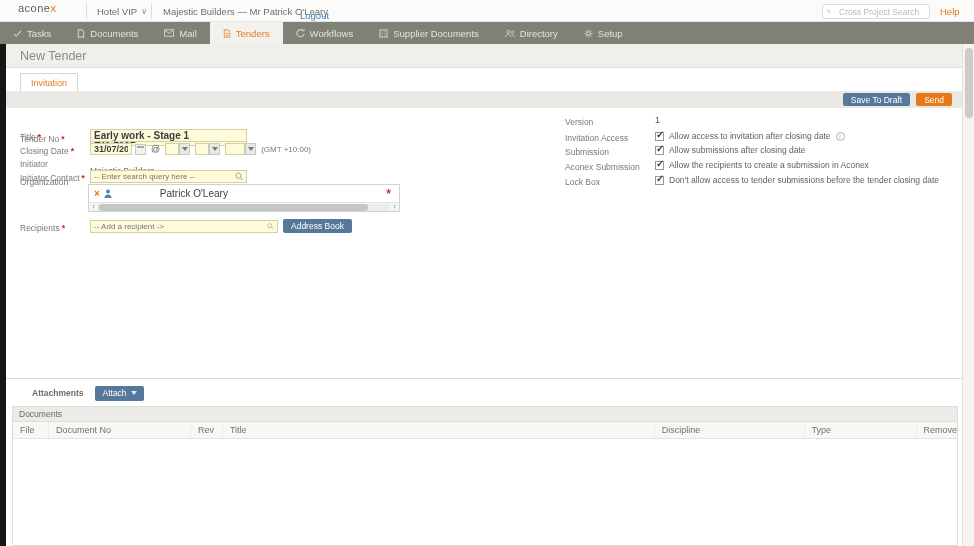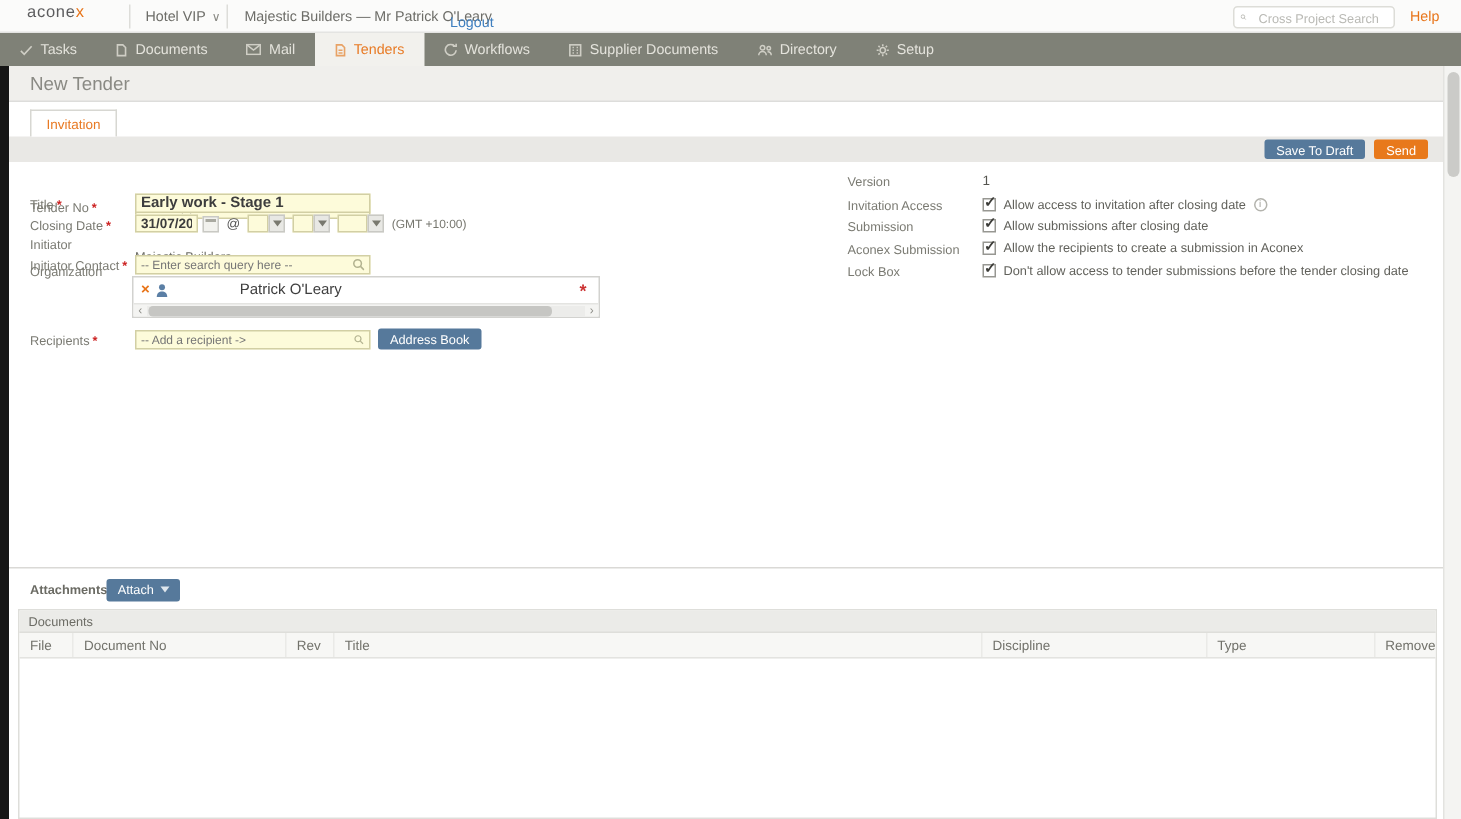--- a/index.html
+++ b/index.html
@@ -65,21 +65,21 @@
   .xdel { color:#e8751a; font-size:10px; font-weight:bold; cursor:pointer; line-height:1; }
   .selname { font-size:10px; color:#3e3e3e; flex:1;padding-left:44px; }
   .redstar { color:#cc3333; font-size:12px; font-weight:bold; margin-right:3px; cursor:pointer; line-height:8px; }
   .hscroll { display:flex; align-items:center; height:9px; background:#f4f4f2; border-top:1px solid #e4e4e1; }
   .hs-arrow { width:9px; font-size:8px; color:#8d8d88; text-align:center; line-height:8px; cursor:pointer; }
   .hs-track { flex:1; height:7px; background:#ececea; position:relative; }
   .hs-thumb { position:absolute; left:1px; top:0; height:7px; width:92%; background:#c6c6c3; border-radius:3px; cursor:pointer; }
 
   
   .divider { position:absolute; left:6px; top:378px; width:956px; height:1px; background:#dad9d6; }
-  .attachrow { position:absolute; left:20px; top:385px; height:16px; display:flex; align-items:center; gap:0; }
+  .attachrow { position:absolute; left:32px; top:385px; height:16px; display:flex; align-items:center; gap:12px; }
   .attachlabel { font-size:8.5px; font-weight:bold; color:#6b6b64; }
   .btn.attach { height:15px; padding:0 7px; }
   .docpanel { position:absolute; left:12px; top:406px; width:946px; height:140px; border:1px solid #dededa; background:#fff; }
   .docpanel-hd { height:15px; background:#ebebe8; border-bottom:1px solid #dededa; display:flex; align-items:center; padding-left:6px; font-size:8.5px; color:#6b6b64; }
   .dochead { height:17px; background:#f7f7f5; border-bottom:1px solid #e3e3e0; display:flex; align-items:center; font-size:9px; color:#72726b; }
   .dochead .c { padding-left:7px; border-right:1px solid #eaeae7; height:100%; display:flex; align-items:center; }
   .c.file{width:36px;} .c.docno{width:142px;} .c.rev{width:32px;} .c.title{width:432px;} .c.disc{width:150px;} .c.type{width:112px;} .c.remove{flex:1; border-right:none;}
 
   
   .vscroll { position:absolute; right:0; top:44px; width:12px; height:502px; background:#f4f4f2; border-left:1px solid #e3e3e0; }
@@ -248,21 +248,21 @@
       <span class="hs-arrow">‹</span>
       <span class="hs-track">
           <span class="hs-thumb"></span>
         </span>
       <span class="hs-arrow">›</span>
     </div>
   </div>
 
   <div class="frow lcol" style="left:20px; top:217px; width:530px;">
     <div class="flabel-wrap"><span class="flabel">Recipients</span><span class="req">*</span></div>
-    <div class="yinput sinput" style="width:157px;gap:32px;">
+    <div class="yinput sinput" style="width:188px;gap:32px;">
       <input type="text" placeholder="-- Add a recipient -&gt;" style="">
       <svg width="9" height="9" viewBox="0 0 10 10">
           <circle cx="4" cy="4" r="3" fill="none" stroke="#b3b390" stroke-width="1.2"></circle>
           <line x1="6.3" y1="6.3" x2="9" y2="9" stroke="#b3b390" stroke-width="1.2"></line>
         </svg>
     </div>
     <button class="btn blue" style="margin-left:5px; height:14px;">Address Book</button>
   </div>
 
   <div class="frow rcol" style="left:565px; top:111px; width:400px;">

